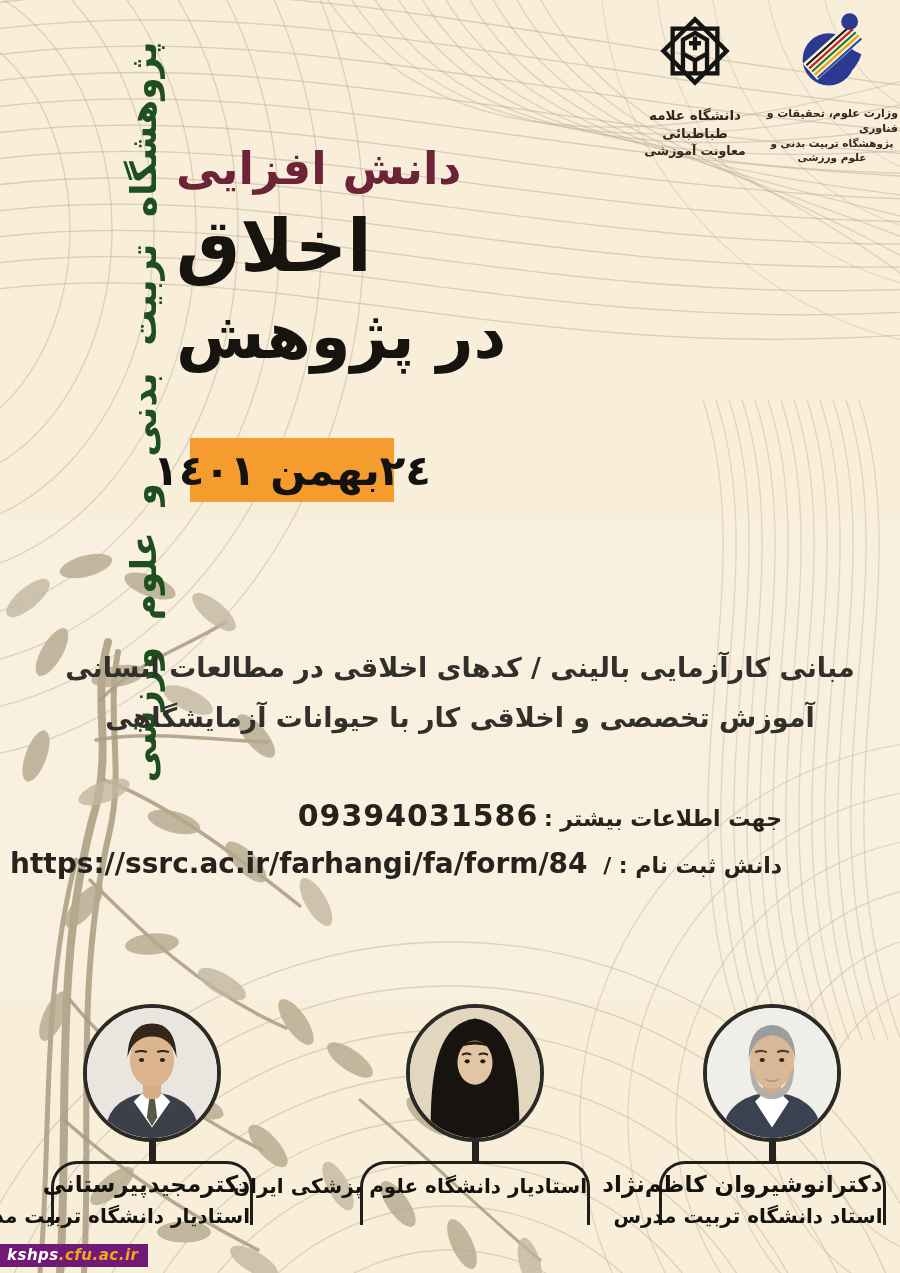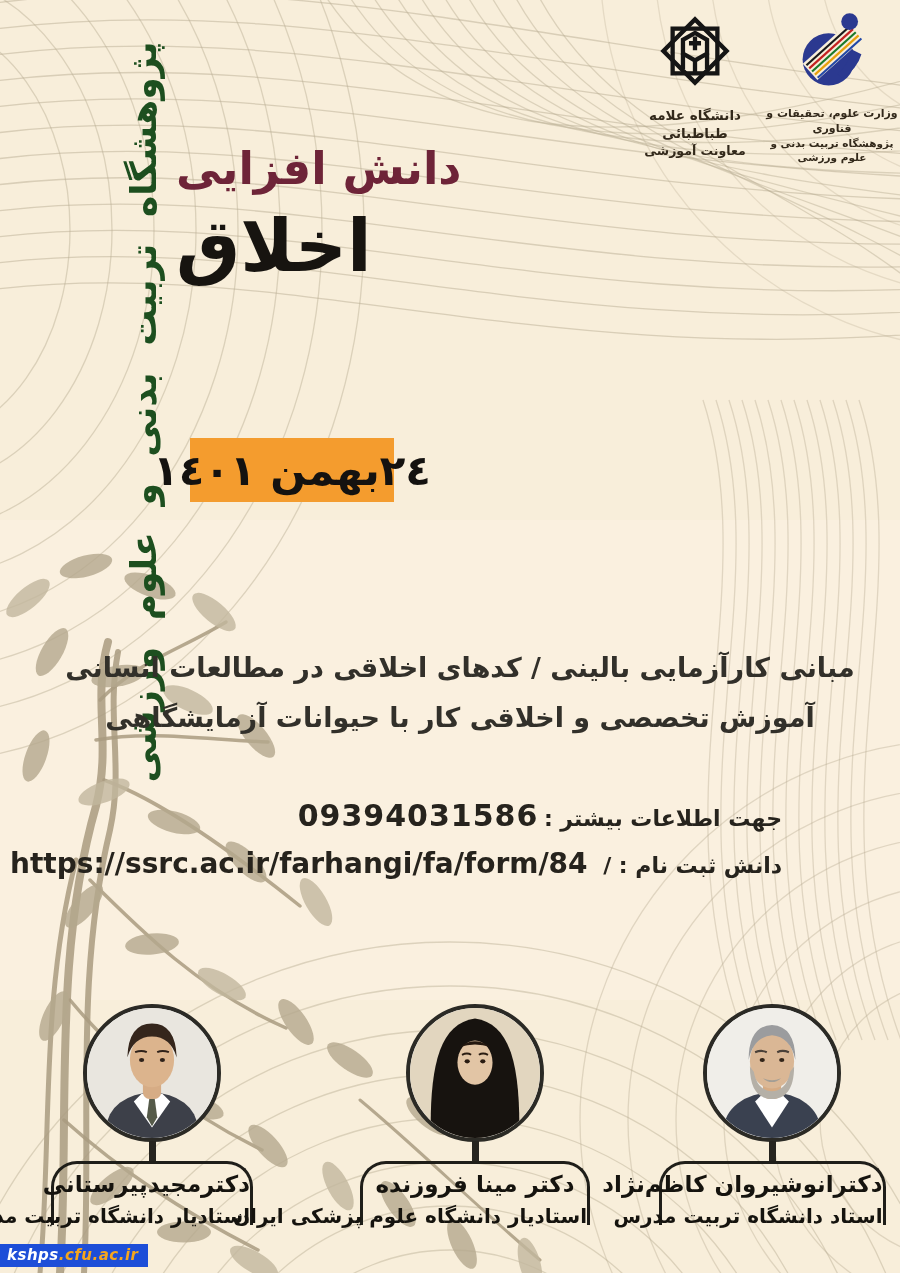--- a/index.html
+++ b/index.html
@@ -11,21 +11,21 @@
   .poster *{box-sizing:border-box;}
   svg.bg{position:absolute;left:0;top:0;width:900px;height:1273px;}
 
   
   .logo-block{position:absolute;text-align:center;color:#33291b;font-weight:bold;}
   .logo-uni{left:628px;top:8px;width:134px;}
   .logo-min{left:766px;top:8px;width:132px;}
   .logo-block svg{display:block;margin:0 auto;}
   .logo-cap1{font-size:13.5px;line-height:18px;margin-top:12px;direction:rtl;}
   .logo-cap2{font-size:12.5px;line-height:17px;direction:rtl;}
-  .logo-min .logo-cap1{font-size:11px;line-height:15px;}
+  .logo-min .logo-cap1{font-size:11px;line-height:15px;text-align:right;}
   .logo-min .logo-cap2{font-size:10.5px;line-height:14px;}
 
   
   .side-text{
     position:absolute;left:-258px;top:388px;width:810px;height:48px;
     transform:rotate(-90deg);
     direction:rtl;text-align:center;
     font-size:36px;font-weight:bold;color:#1d4f1f;
     word-spacing:14px;letter-spacing:1px;white-space:nowrap;
   }
@@ -73,21 +73,21 @@
     border-radius:26px 26px 0 0;
     text-align:center;direction:rtl;overflow:visible;
   }
   .sp-left  .namebox{width:202px;}
   .sp-mid   .namebox{width:230px;}
   .sp-right .namebox{width:227px;}
   .sp-name{font-size:23px;line-height:30px;font-weight:bold;color:#15130e;white-space:nowrap;}
   .sp-role{font-size:20px;line-height:28px;font-weight:bold;color:#15130e;white-space:nowrap;margin-top:3px;}
 
   .watermark{
-    position:absolute;left:0;top:1244px;background:#1d4ed8;
+    position:absolute;left:0;top:1244px;background:#701a75;
     padding:2px 9px 3px 7px;font-size:15px;font-weight:bold;font-style:italic;
     letter-spacing:0.5px;white-space:nowrap;
   }
   .wm-prefix{color:#ffffff;}
   .wm-suffix{color:#f5a61d;}
 </style>
 </head>
 <body>
 
 <div class="poster">
@@ -232,20 +232,21 @@
     </svg>
     <div class="logo-cap1">وزارت علوم، تحقیقات و فناوری</div>
     <div class="logo-cap2">پژوهشگاه تربیت بدنی و علوم ورزشی</div>
   </div>
 
   <div class="side-text">پژوهشگاه تربیت بدنی و علوم ورزشی</div>
 
   <div class="title-block">
     <div class="title-program">دانش افزایی</div>
     <div class="title-main1">اخلاق</div>
+    <div class="title-main2">در پژوهش</div>
   </div>
 
   <div class="date-badge">٢٤بهمن ١٤٠١</div>
 
   <div class="topics">
     <div class="t-line">مبانی کارآزمایی بالینی  /  کدهای اخلاقی در مطالعات انسانی</div>
     <div class="t-line">آموزش تخصصی  و اخلاقی کار با حیوانات آزمایشگاهی</div>
   </div>
 
   <div class="contact">
@@ -288,21 +289,20 @@
         <path d="M50,8 C22,12 15,46 16,100 L84,100 C85,46 78,12 50,8 Z" fill="#17130f"></path>
         <ellipse cx="50" cy="42" rx="13.5" ry="17" fill="#e2c5a5"></ellipse>
         <path d="M38,30 Q50,21 62,30 Q50,26 38,30 Z" fill="#241810"></path>
         <ellipse cx="44" cy="41" rx="2" ry="1.6" fill="#2a1c12"></ellipse>
         <ellipse cx="56" cy="41" rx="2" ry="1.6" fill="#2a1c12"></ellipse>
         <path d="M40,36 Q44,34 47,36 M53,36 Q56,34 60,36" stroke="#2a1c12" stroke-width="1.5" fill="none"></path>
       </svg>
     </div>
     <div class="stem"></div>
     <div class="namebox">
-      <div class="sp-name">دکتر مینا فروزنده</div>
       <div class="sp-role">استادیار دانشگاه علوم پزشکی ایران</div>
     </div>
   </div>
 
   <div class="speaker sp-right">
     <div class="photo">
       <svg viewBox="0 0 100 100">
         <rect width="100" height="100" fill="#f0eee9"></rect>
         <ellipse cx="50" cy="93" rx="37" ry="28" fill="#3a4150"></ellipse>
         <path d="M37,72 L50,92 L63,72 L57,66 L43,66 Z" fill="#ffffff"></path>

